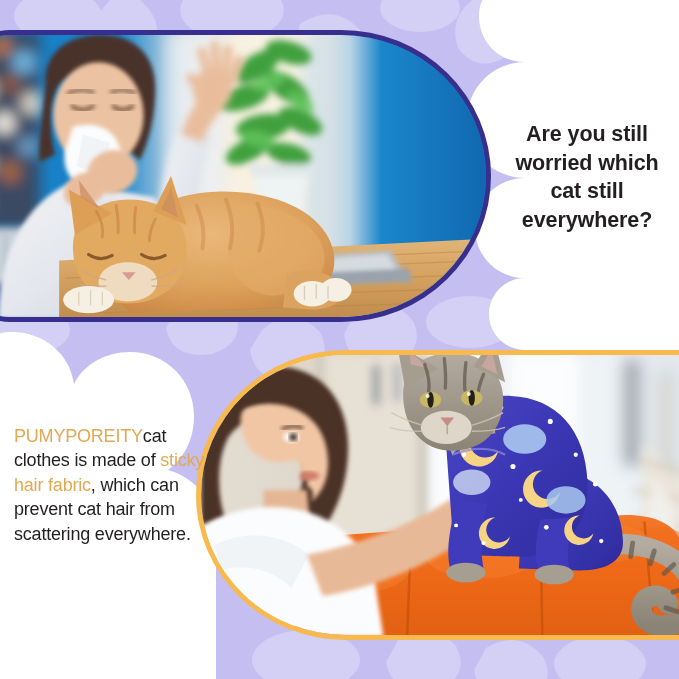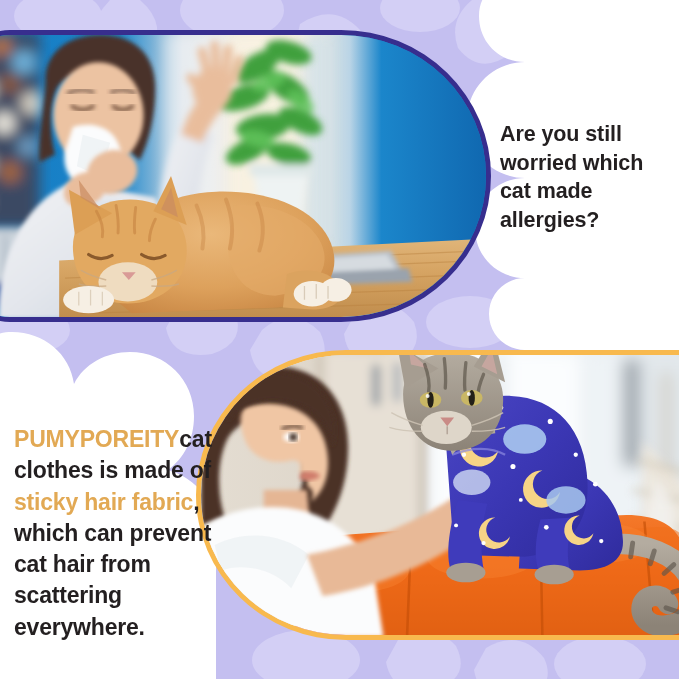--- a/index.html
+++ b/index.html
@@ -75,31 +75,32 @@
   .headline {
     position: absolute;
     left: 500px;
     top: 120px;
     width: 174px;
     color: #231f20;
     font-size: 21.5px;
     line-height: 1.33;
     font-weight: 700;
     letter-spacing: -0.1px;
+    text-align: center;
   }
 
   .body-copy {
     position: absolute;
     left: 14px;
     top: 424px;
     width: 198px;
     color: #231f20;
-    font-size: 23px;
+    font-size: 18px;
     line-height: 1.36;
-    font-weight: 700;
+    font-weight: 400;
     letter-spacing: -0.2px;
   }
   .brand { color: #e2a954; }
   .hilite { color: #e2a954; }
 </style>
 </head>
 <body>
 
 <div class="canvas">
 
@@ -378,22 +379,22 @@
             <path d="M300 174 q10 24 2 48"></path>
           </g>
         </g>
       </svg>
     </div>
   </div>
 
   <div class="headline">
     <div>Are you still</div>
     <div>worried which</div>
-    <div>cat made</div>
-    <div>allergies?</div>
+    <div>cat still</div>
+    <div>everywhere?</div>
   </div>
 
   <div class="frame frame-bottom">
     <div class="photo">
       <svg viewBox="0 0 527 290" preserveAspectRatio="xMidYMid slice" aria-hidden="true">
         <defs>
           <linearGradient id="roomGrad" x1="0" y1="0" x2="1" y2="0">
             <stop offset="0" stop-color="#e4ddd2"></stop>
             <stop offset="0.26" stop-color="#ded6ca"></stop>
             <stop offset="0.34" stop-color="#d2cabd"></stop>

